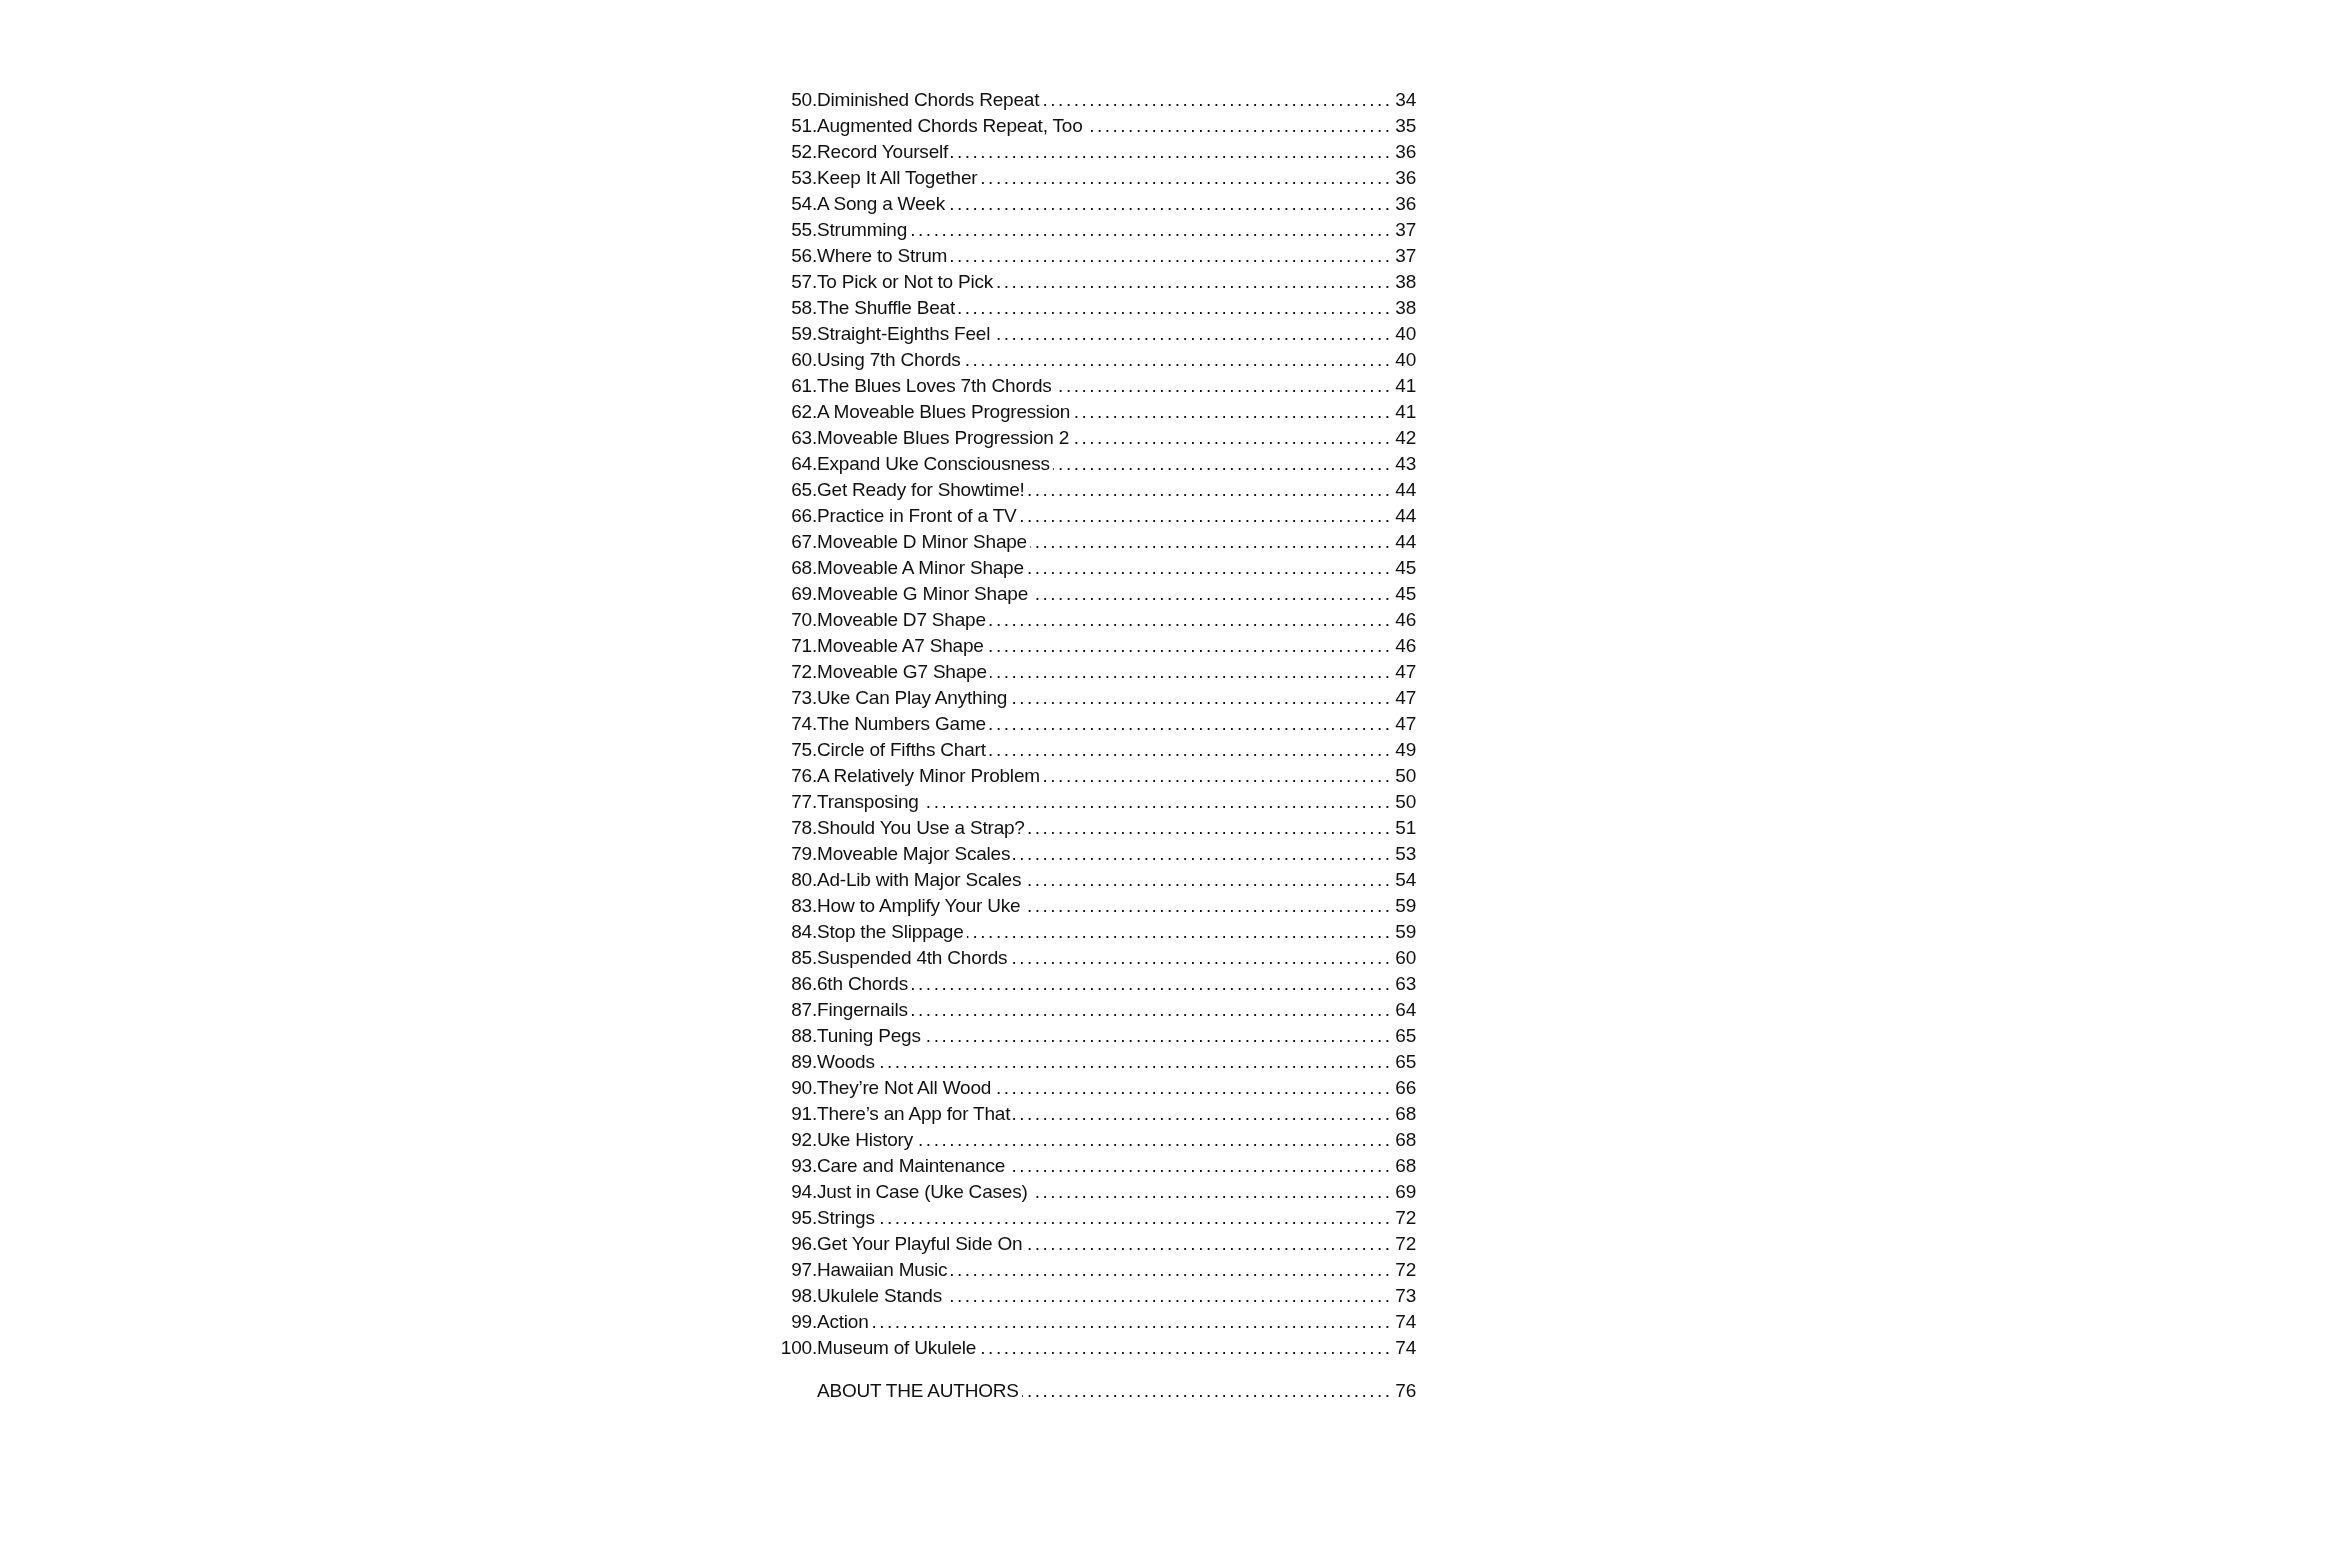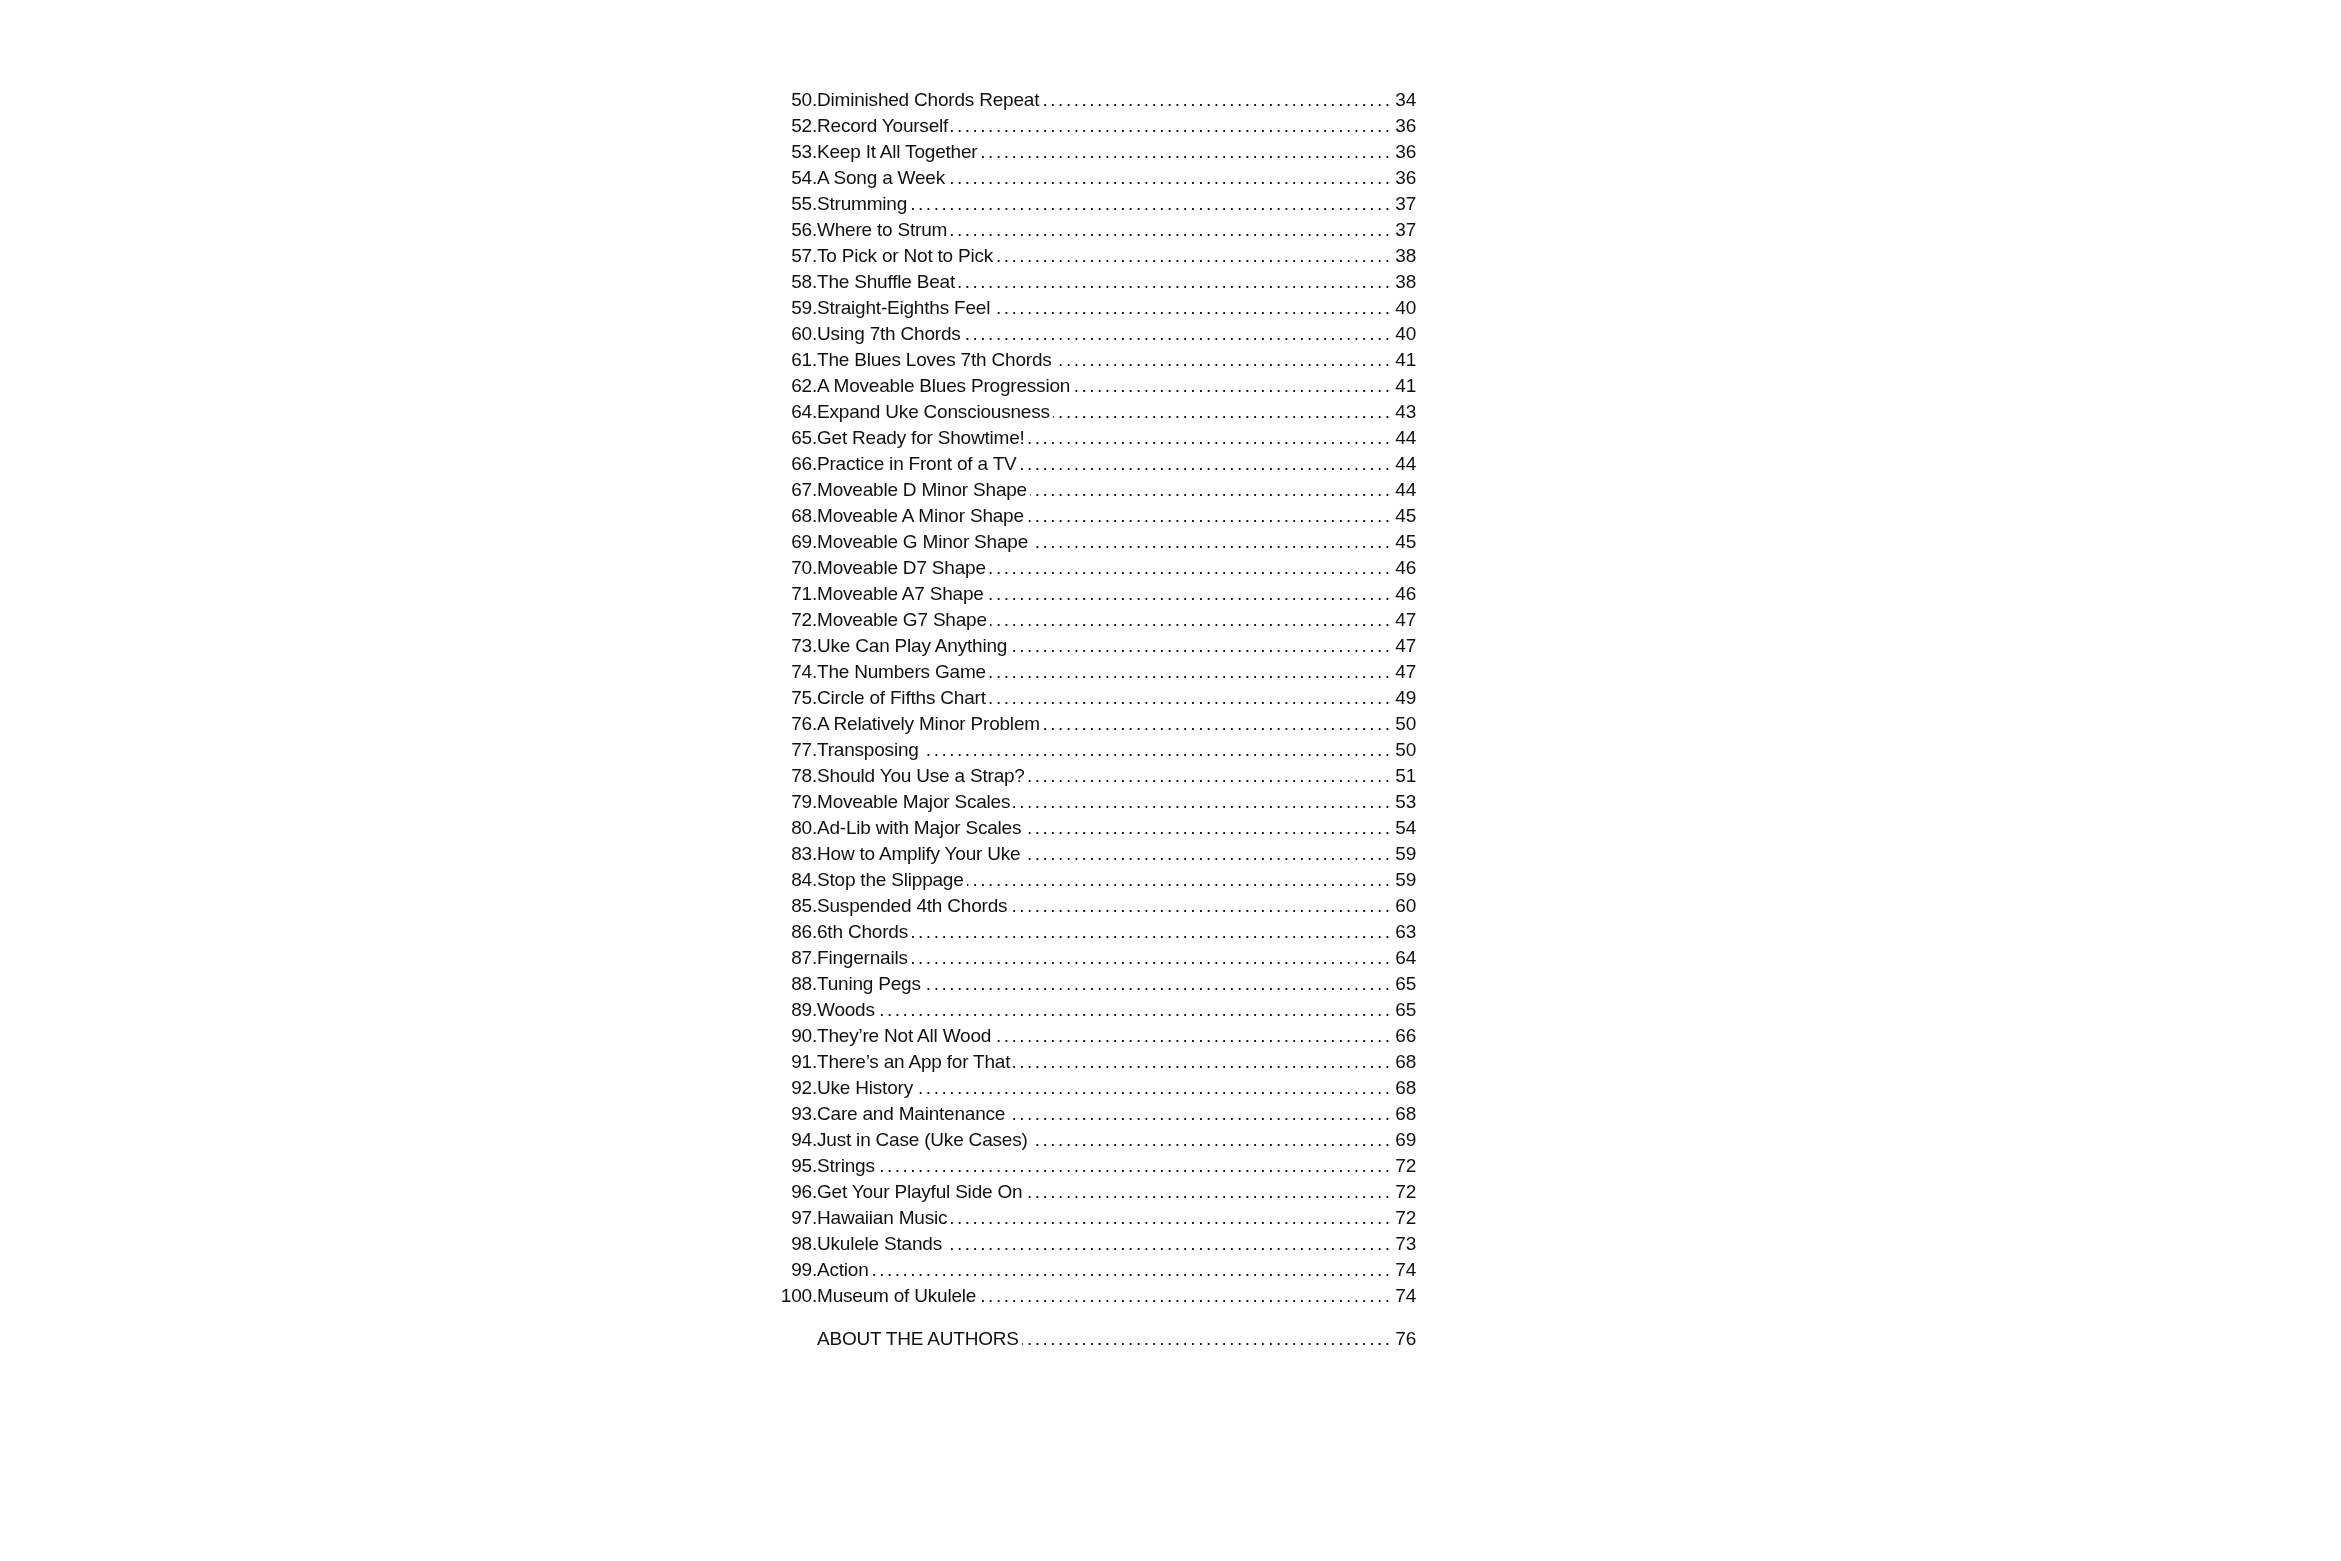--- a/index.html
+++ b/index.html
@@ -69,20 +69,26 @@
 
 <div class="toc">
   <div id="entries-container">
   <div class="toc-row">
     <span class="toc-num">50.</span>
     <span class="toc-title">Diminished Chords Repeat</span>
     <span class="toc-leader"></span>
     <span class="toc-page">34</span>
   </div>
 
+  <div class="toc-row">
+    <span class="toc-num">51.</span>
+    <span class="toc-title">Augmented Chords Repeat, Too</span>
+    <span class="toc-leader"></span>
+    <span class="toc-page">35</span>
+  </div>
 
   <div class="toc-row">
     <span class="toc-num">52.</span>
     <span class="toc-title">Record Yourself</span>
     <span class="toc-leader"></span>
     <span class="toc-page">36</span>
   </div>
 
   <div class="toc-row">
     <span class="toc-num">53.</span>
@@ -147,20 +153,26 @@
     <span class="toc-page">41</span>
   </div>
 
   <div class="toc-row">
     <span class="toc-num">62.</span>
     <span class="toc-title">A Moveable Blues Progression</span>
     <span class="toc-leader"></span>
     <span class="toc-page">41</span>
   </div>
 
+  <div class="toc-row">
+    <span class="toc-num">63.</span>
+    <span class="toc-title">Moveable Blues Progression 2</span>
+    <span class="toc-leader"></span>
+    <span class="toc-page">42</span>
+  </div>
 
   <div class="toc-row">
     <span class="toc-num">64.</span>
     <span class="toc-title">Expand Uke Consciousness</span>
     <span class="toc-leader"></span>
     <span class="toc-page">43</span>
   </div>
 
   <div class="toc-row">
     <span class="toc-num">65.</span>

